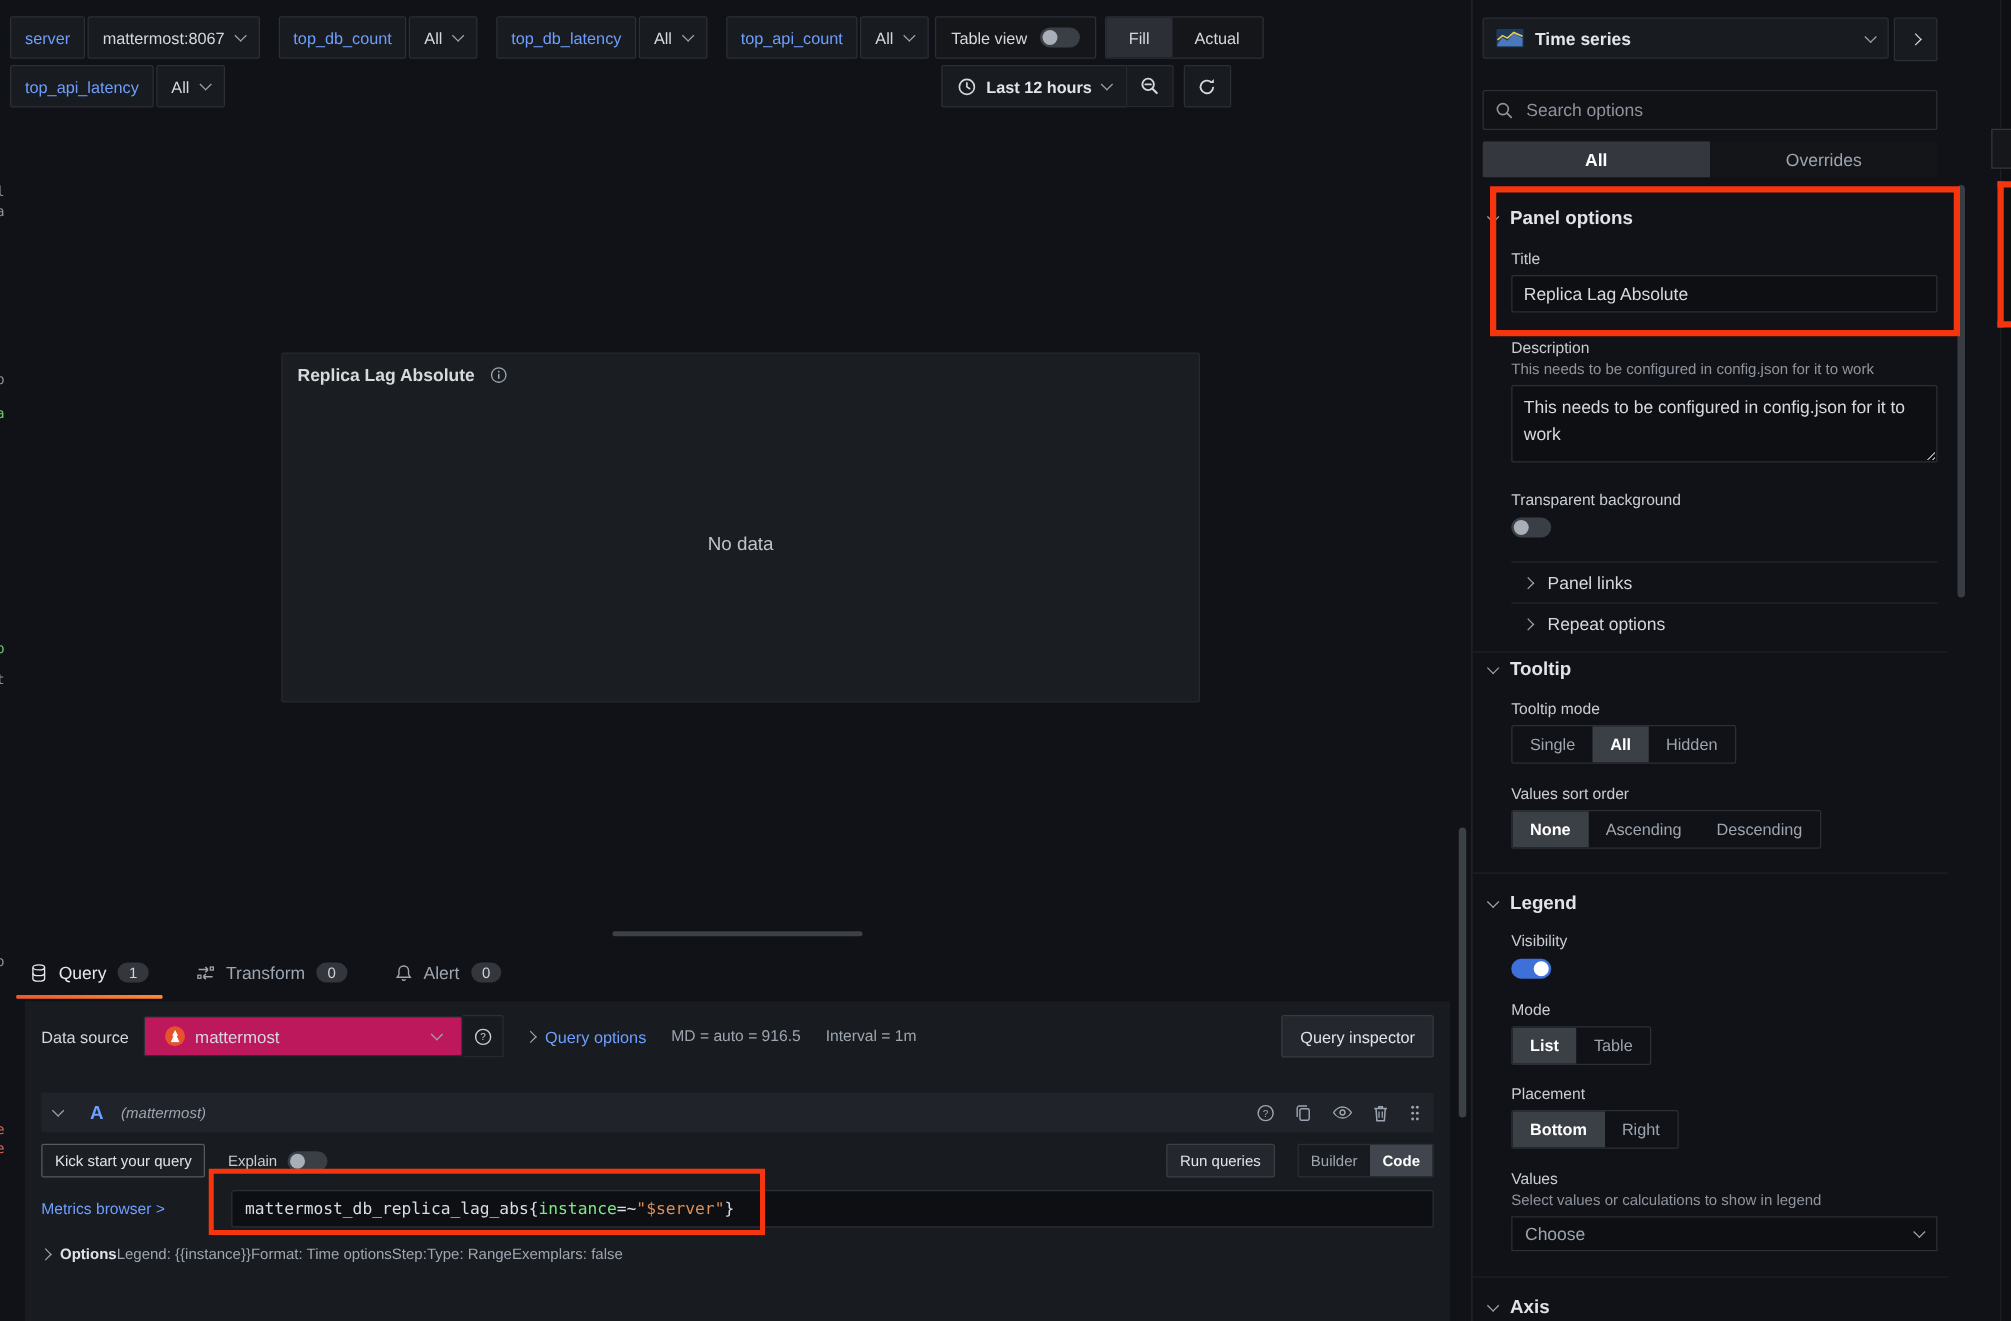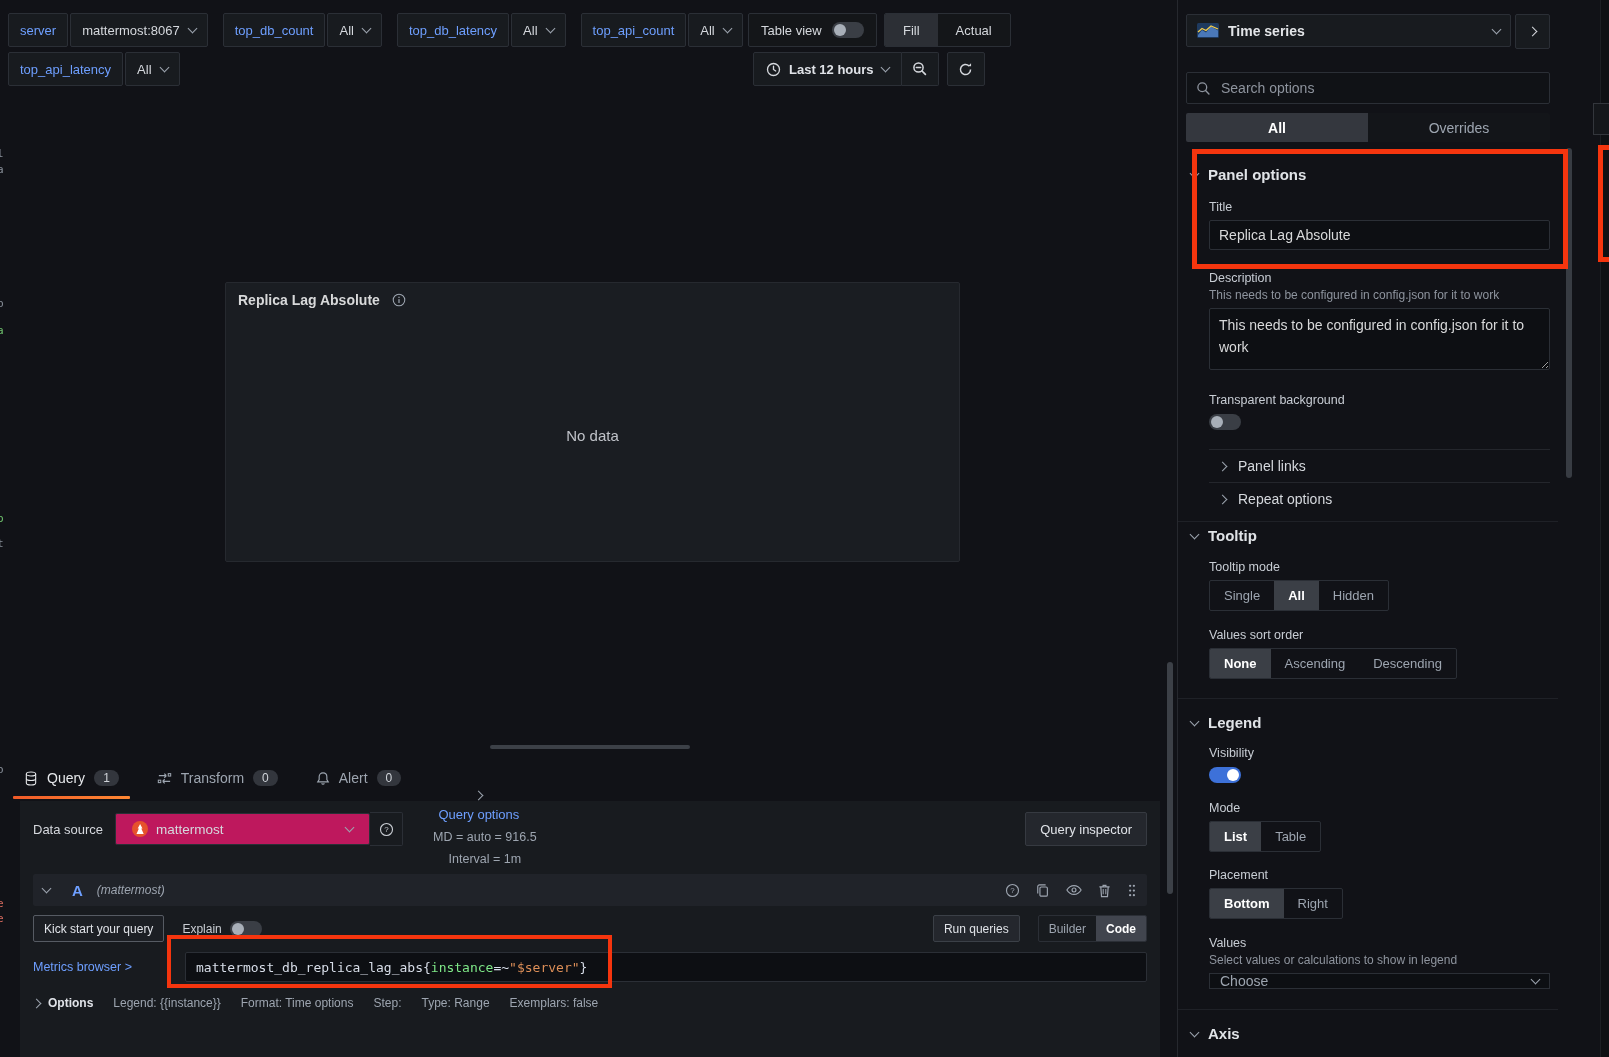--- a/index.html
+++ b/index.html
@@ -53,21 +53,21 @@
     box-sizing:border-box;}
   .ds-row{display:flex;align-items:center;height:32px;}
   .ds-label{font-size:13px;color:#d5d8dd;margin-right:12px;}
   .ds-select{width:255px;height:32px;background:#be185d;border:1px solid #2b2f36;border-radius:2px;
     display:flex;align-items:center;gap:8px;padding:0 16px;box-sizing:border-box;}
   .prom{width:16px;height:16px;border-radius:50%;background:#e6522c;position:relative;flex:0 0 auto;}
   .prom::after{content:"";position:absolute;left:4px;top:3px;width:8px;height:10px;background:#fff;
     clip-path:polygon(50% 0,80% 45%,65% 45%,95% 100%,5% 100%,35% 45%,20% 45%);}
   .helpbox{width:32px;height:32px;border:1px solid #2b2f36;border-left:none;display:flex;align-items:center;
     justify-content:center;border-radius:0 2px 2px 0;}
-  .qopts{display:flex;align-items:center;gap:8px;margin-left:18px;font-size:13px;flex-direction:column;}
+  .qopts{display:flex;align-items:center;gap:8px;margin-left:18px;font-size:13px;}
   .qopts .link{color:#6e9fff;font-weight:500;}
   .muted{color:#9da5b0;}
   .qinspector{margin-left:auto;height:32px;border:1px solid #363a41;background:#24272d;border-radius:2px;
     display:flex;align-items:center;padding:0 14px;color:#e0e3e8;font-size:13px;}
   .qcard-hd{margin-top:29px;height:32px;background:#202329;border-radius:2px;display:flex;align-items:center;
     gap:14px;padding:0 10px;}
   .qletter{color:#6e9fff;font-weight:700;font-size:15px;margin-left:8px;}
   .qds{color:#9da5b0;font-style:italic;font-size:12px;}
   .hd-icons{margin-left:auto;display:flex;gap:16px;align-items:center;}
   .qtoolbar{margin-top:9px;display:flex;align-items:center;gap:18px;}
@@ -78,21 +78,21 @@
   .segmented{display:flex;border:1px solid #2b2f36;border-radius:2px;overflow:hidden;height:25px;}
   .segmented .seg{display:flex;align-items:center;padding:0 10px;font-size:12px;color:#9da5b0;}
   .segmented .seg.sel{background:#41454e;color:#fff;font-weight:600;}
   .qrow{margin-top:10px;display:flex;align-items:center;}
   .metricsbrowser{width:152px;color:#6e9fff;font-size:12.5px;flex:0 0 auto;}
   .code-input{flex:1;height:30px;background:#0d0f13;border:1px solid #2b2f36;border-radius:2px;
     display:flex;align-items:center;padding:0 10px;font-family:"DejaVu Sans Mono","Liberation Mono",monospace;
     font-size:13px;color:#d8dee9;box-sizing:border-box;white-space:pre;}
   .tok-label{color:#7ee787;}
   .tok-str{color:#dd8f58;}
-  .optrow{margin-top:14px;display:flex;align-items:center;gap:20px;font-size:12px;color:#9da5b0;}
+  .optrow{margin-top:14px;display:flex;align-items:center;font-size:12px;color:#9da5b0;}
   .optrow .opt-main{color:#e0e3e8;font-weight:600;display:flex;align-items:center;gap:8px;}
   
   .sidebar{position:absolute;left:1177px;top:0;width:423px;height:1057px;border-left:1px solid #26282e;
     background:#111217;box-sizing:border-box;padding:0 50px 0 8px;overflow:hidden;}
   .viz-row{margin-top:14px;display:flex;gap:4px;}
   .viz-select{flex:1;height:33px;border:1px solid #2b2f36;background:#181b1f;border-radius:2px;
     display:flex;align-items:center;gap:9px;padding:0 10px;box-sizing:border-box;}
   .viz-name{font-size:14px;font-weight:600;color:#e3e5e8;}
   .viz-select .chev{margin-left:auto;}
   .collapse-btn{width:33px;height:33px;border:1px solid #2b2f36;background:#181b1f;border-radius:2px;
@@ -115,21 +115,21 @@
     color:#d8d9da;font-size:14px;padding:0 9px;box-sizing:border-box;font-family:"Liberation Sans",sans-serif;outline:none;}
   .txt-area{width:100%;height:62px;background:#0d0f13;border:1px solid #2b2f36;border-radius:2px;
     color:#d8d9da;font-size:14px;padding:6px 9px;box-sizing:border-box;font-family:"Liberation Sans",sans-serif;
     resize:vertical;outline:none;line-height:1.55;}
   .divider{height:1px;background:#24262c;}
   .collapse-row{height:32px;display:flex;align-items:center;gap:12px;padding-left:10px;color:#d5d8dd;
     font-size:14px;font-weight:500;}
   .radio-group{display:inline-flex;border:1px solid #2b2f36;border-radius:2px;overflow:hidden;height:29px;}
   .radio-group .opt{display:flex;align-items:center;padding:0 14px;font-size:13px;color:#9da5b0;}
   .radio-group .opt.sel{background:#3b3f46;color:#fff;font-weight:600;}
-  .choose{width:100%;height:16px;background:#0d0f13;border:1px solid #2b2f36;border-radius:0;
+  .choose{width:100%;height:28px;background:#0d0f13;border:1px solid #2b2f36;border-radius:0;
     display:flex;align-items:center;padding:0 10px;box-sizing:border-box;color:#9da5b0;font-size:14px;}
   .choose .chev{margin-left:auto;}
   
   .redbox{position:absolute;border:5px solid #f5350e;pointer-events:none;z-index:50;}
   .redbox1{left:1192px;top:149px;width:366px;height:110px;}
   .redbox2{left:167px;top:935px;width:437px;height:45px;border-width:4px;}
   .main-scroll{position:absolute;left:1167px;top:662px;width:6px;height:232px;background:#3c4047;border-radius:3px;}
   .sb-scroll{position:absolute;left:1566px;top:148px;width:6px;height:330px;background:#383c43;border-radius:3px;}
   .sliver{position:absolute;left:1600px;top:0;width:9px;height:1057px;background:#0e1013;border-left:1px solid #1c1f23;}
   .sliver-box{position:absolute;left:1593px;top:103px;width:16px;height:30px;border:1px solid #33363c;background:#15171b;}

